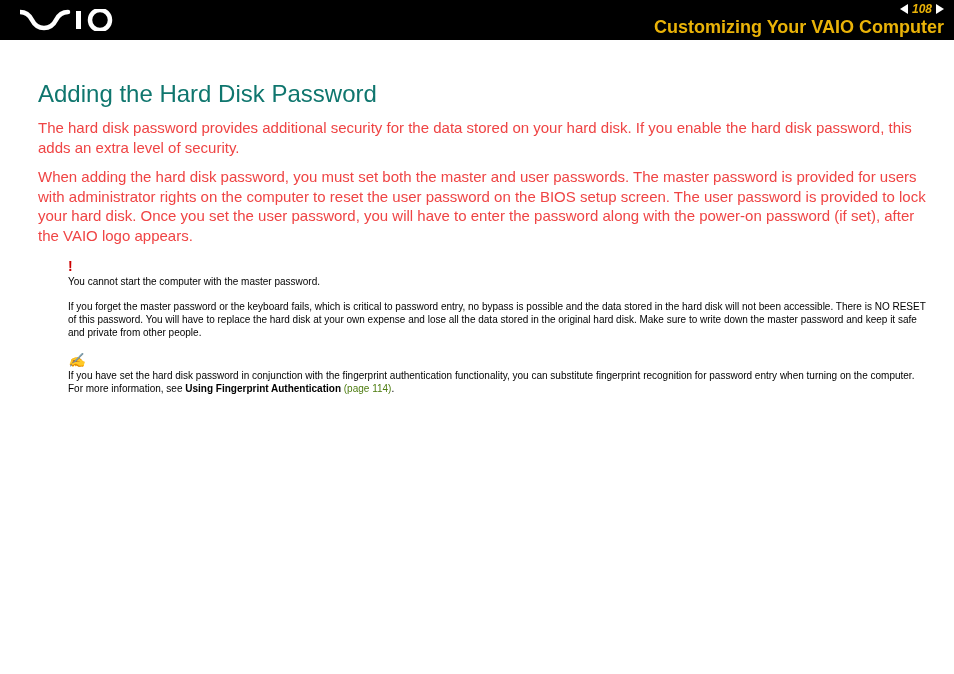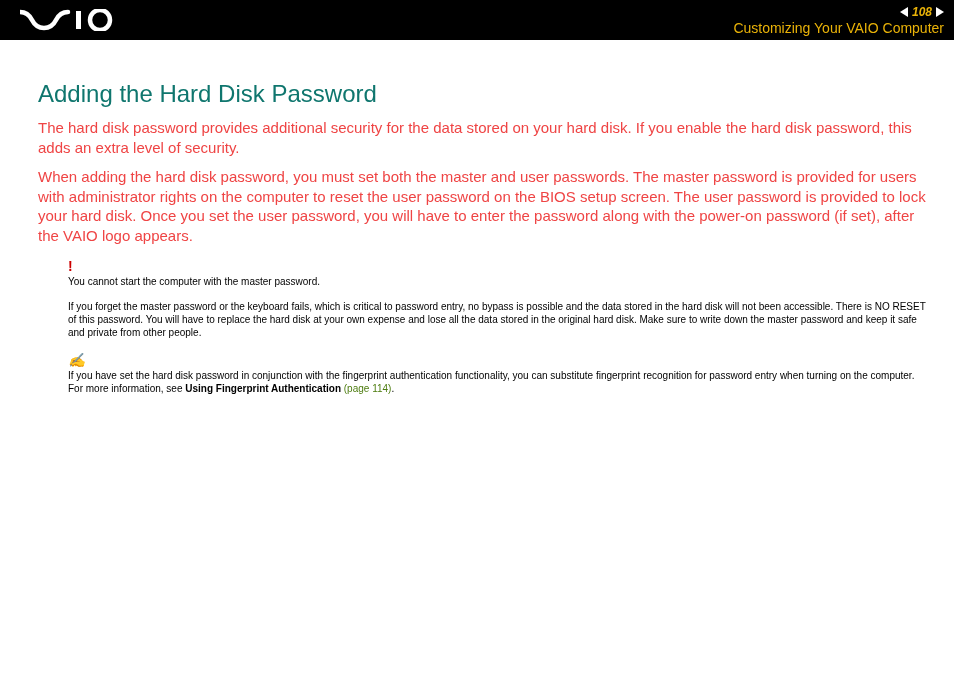--- a/index.html
+++ b/index.html
@@ -44,22 +44,22 @@
   .page-nav .arrow-left,
   .page-nav .arrow-right {
     display: inline-block;
     width: 0; height: 0;
     border-top: 5px solid transparent;
     border-bottom: 5px solid transparent;
   }
   .page-nav .arrow-left { border-right: 8px solid #ffffff; }
   .page-nav .arrow-right { border-left: 8px solid #ffffff; }
   .section-label {
-    font-size: 14px;
-    font-weight: normal;
+    font-size: 18px;
+    font-weight: bold;
   }
   .content {
     padding: 40px 28px 0 38px;
   }
   .title {
     color: #0f766e;
     font-size: 24px;
     font-weight: normal;
     margin-bottom: 10px;
   }

